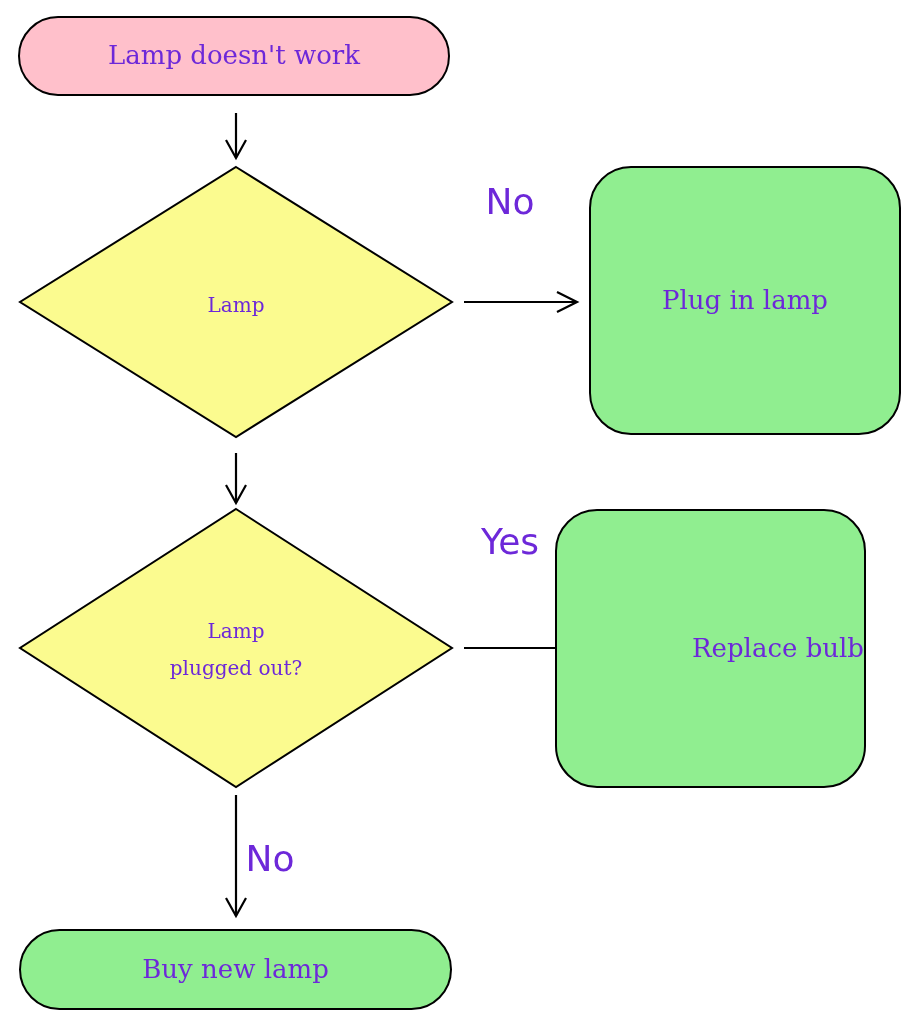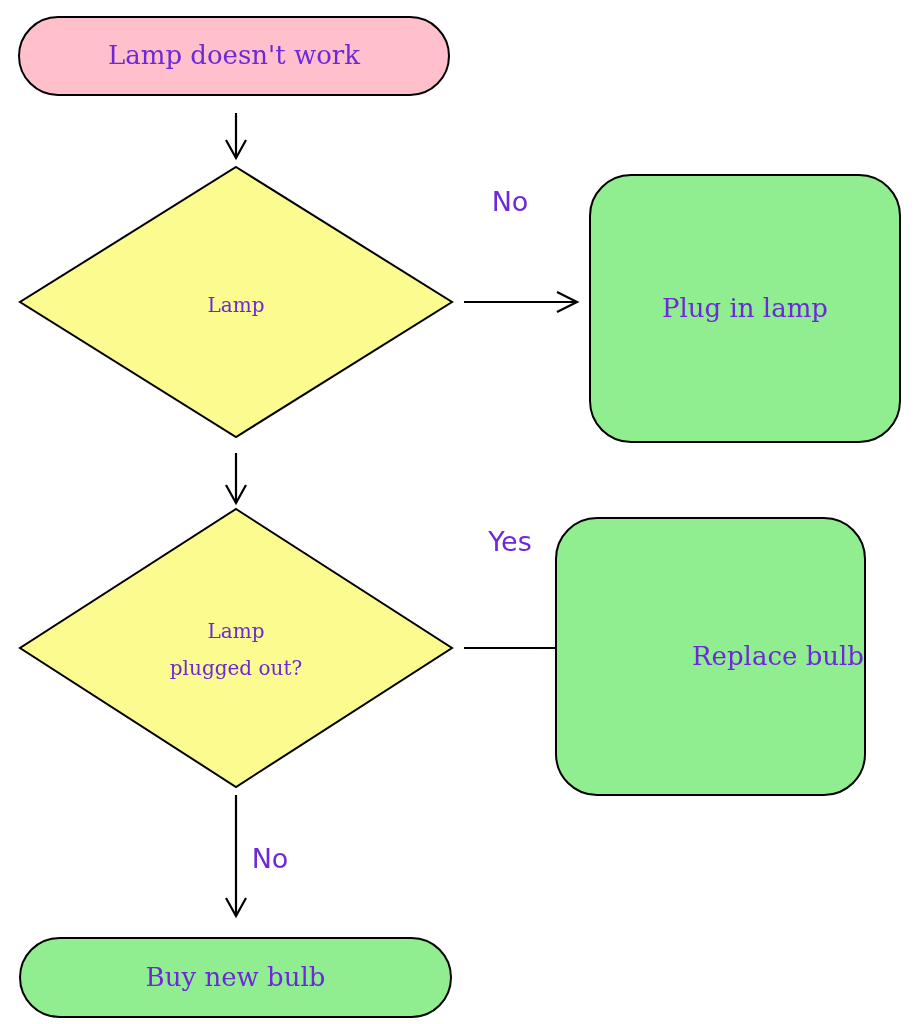--- a/index.html
+++ b/index.html
@@ -30,40 +30,40 @@
     align-items: center;
     justify-content: center;
     border: 2.5px solid #000000;
     font-size: 26px;
     line-height: 1.2;
     text-align: center;
   }
   .stadium { border-radius: 44px; }
   .rounded { border-radius: 42px; }
   .fill-pink  { background: #FFC0CB; }
-  .fill-green { background: #90EE90; margin-top: 8px; }
+  .fill-green { background: #90EE90; }
   .node-start   { left: 18px;  top: 16px;  width: 432px; height: 80px; }
   .node-plug    { left: 589px; top: 166px; width: 312px; height: 269px; }
   .node-replace { left: 555px; top: 509px; width: 311px; height: 279px; justify-content: flex-end; }
   .node-end     { left: 19px;  top: 929px; width: 433px; height: 81px; }
   .diamond-label {
     position: absolute;
     transform: translate(-50%, -50%);
     text-align: center;
     font-size: 20px;
     line-height: 37px;
     white-space: nowrap;
   }
   .diamond-label-1 { left: 236px; top: 305px; }
   .diamond-label-2 { left: 236px; top: 650px; }
   .edge-label {
     position: absolute;
     transform: translate(-50%, -50%);
     font-family: "DejaVu Sans", sans-serif;
-    font-size: 27px;
+    font-size: 36px;
     white-space: nowrap;
   }
   .edge-label-no1 { left: 510px; top: 201px; }
   .edge-label-yes { left: 510px; top: 541px; }
   .edge-label-no2 { left: 270px; top: 858px; }
   .diamond {
     stroke: #000000;
     stroke-width: 2;
   }
   .edge {
@@ -125,20 +125,20 @@
   <div class="diamond-label diamond-label-2">
     <div>Lamp</div>
     <div>plugged out?</div>
   </div>
 
   <div class="node rounded fill-green node-replace">
     <span>Replace bulb</span>
   </div>
 
   <div class="node stadium fill-green node-end">
-    <span>Buy new bulb</span>
+    <span>Buy new lamp</span>
   </div>
 
   <div class="edge-label edge-label-no1">No</div>
   <div class="edge-label edge-label-yes">Yes</div>
   <div class="edge-label edge-label-no2">No</div>
 
 </div>
 
 </body></html>

